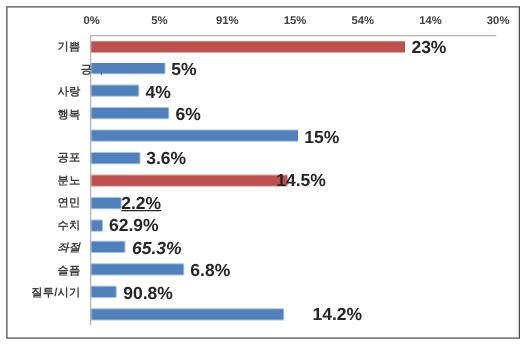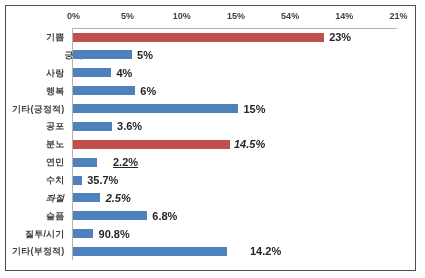--- a/index.html
+++ b/index.html
@@ -17,37 +17,37 @@
   #plot-top-border{position:absolute;height:1px;background:#b3b3b3;}
   #y-axis-line{position:absolute;width:1px;background:#b3b3b3;}
 
   .chart-row{position:absolute;left:0;width:409px;height:18px;}
 
   .category-label{position:absolute;font-size:9px;line-height:10px;color:#3f3f3f;
     font-weight:bold;white-space:nowrap;text-align:right;letter-spacing:0.2px;transform:translateZ(0);}
 
   .bar{position:absolute;display:block;}
 
-  .value-label{position:absolute;font-size:11px;line-height:10px;color:#262626;
+  .value-label{position:absolute;font-size:14px;line-height:10px;color:#262626;
     font-weight:bold;white-space:nowrap;transform:translateZ(0);}
 </style>
 </head>
 <body>
 
 <div id="chart-frame">
   <div id="plot-area">
 
     <div id="x-axis">
     <span class="x-tick-label" style="left: 67.4px; top: 5px;">0%</span>
     <span class="x-tick-label" style="left: 121.585px; top: 5px;">5%</span>
-    <span class="x-tick-label" style="left: 175.77px; top: 5px;">10%</span>
+    <span class="x-tick-label" style="left: 175.77px; top: 5px;">91%</span>
     <span class="x-tick-label" style="left: 229.955px; top: 5px;">15%</span>
     <span class="x-tick-label" style="left: 284.14px; top: 5px;">54%</span>
     <span class="x-tick-label" style="left: 338.325px; top: 5px;">14%</span>
-    <span class="x-tick-label" style="left: 392.51px; top: 5px;">21%</span>
+    <span class="x-tick-label" style="left: 392.51px; top: 5px;">30%</span>
     </div>
 
     <div id="plot-top-border" style="left: 65.5px; top: 21.6px; width: 325.8px; background: rgb(179, 179, 179);"></div>
     <div id="y-axis-line" style="left: 66px; top: 22.2px; height: 232.2px; background: rgb(179, 179, 179);"></div>
 
     <div id="bar-series">
     <div class="chart-row" style="top: 22.2px; height: 17.8615px;">
       <span class="category-label" style="right: 350.5px; top: 3.93077px;">기쁨</span>
       <span class="bar" style="left: 67px; top: 4.43077px; width: 250.635px; height: 9px; background: rgb(192, 80, 77);"></span>
       <span class="value-label" style="left: 323.135px; top: 3.93077px;">23%</span>
@@ -61,60 +61,58 @@
       <span class="category-label" style="right: 350.5px; top: 3.93077px;">사랑</span>
       <span class="bar" style="left: 67px; top: 4.43077px; width: 37.975px; height: 9px; background: rgb(79, 129, 189);"></span>
       <span class="value-label" style="left: 110.475px; top: 3.93077px;">4%</span>
     </div>
     <div class="chart-row" style="top: 75.7846px; height: 17.8615px;">
       <span class="category-label" style="right: 350.5px; top: 3.93077px;">행복</span>
       <span class="bar" style="left: 67px; top: 4.43077px; width: 61.845px; height: 9px; background: rgb(79, 129, 189);"></span>
       <span class="value-label" style="left: 134.345px; top: 3.93077px;">6%</span>
     </div>
     <div class="chart-row" style="top: 93.6462px; height: 17.8615px;">
-      <span class="category-label" style="right: 350.5px; top: 3.93077px;">기타(긍정적)</span>
       <span class="bar" style="left: 67px; top: 4.43077px; width: 164.92px; height: 9px; background: rgb(79, 129, 189);"></span>
       <span class="value-label" style="left: 237.42px; top: 3.93077px;">15%</span>
     </div>
     <div class="chart-row" style="top: 111.508px; height: 17.8615px;">
       <span class="category-label" style="right: 350.5px; top: 3.93077px;">공포</span>
       <span class="bar" style="left: 67px; top: 4.43077px; width: 38.5175px; height: 9px; background: rgb(79, 129, 189);"></span>
       <span class="value-label" style="left: 111.017px; top: 3.93077px;">3.6%</span>
     </div>
     <div class="chart-row" style="top: 129.369px; height: 17.8615px;">
       <span class="category-label" style="right: 350.5px; top: 3.93077px;">분노</span>
       <span class="bar" style="left: 67px; top: 4.43077px; width: 157.325px; height: 9px; background: rgb(192, 80, 77);"></span>
-      <span class="value-label" style="left: 228px; top: 3.93077px; font-style: italic;">14.5%</span>
+      <span class="value-label" style="left: 215px; top: 3.93077px;">14.5%</span>
     </div>
     <div class="chart-row" style="top: 147.231px; height: 17.8615px;">
       <span class="category-label" style="right: 350.5px; top: 3.93077px;">연민</span>
       <span class="bar" style="left: 67px; top: 4.43077px; width: 24.4125px; height: 9px; background: rgb(79, 129, 189);"></span>
-      <span class="value-label" style="left: 107px; top: 3.93077px; text-decoration: underline;">2.2%</span>
+      <span class="value-label" style="left: 91px; top: 3.93077px; text-decoration: underline;">2.2%</span>
     </div>
     <div class="chart-row" style="top: 165.092px; height: 17.8615px;">
       <span class="category-label" style="right: 350.5px; top: 3.93077px;">수치</span>
       <span class="bar" style="left: 67px; top: 4.43077px; width: 8.68px; height: 9px; background: rgb(79, 129, 189);"></span>
-      <span class="value-label" style="left: 81.18px; top: 3.93077px;">35.7%</span>
+      <span class="value-label" style="left: 81.18px; top: 3.93077px;">62.9%</span>
     </div>
     <div class="chart-row" style="top: 182.954px; height: 17.8615px; font-style: italic;">
       <span class="category-label" style="right: 350.5px; top: 3.93077px;">좌절</span>
       <span class="bar" style="left: 67px; top: 4.43077px; width: 27.125px; height: 9px; background: rgb(79, 129, 189);"></span>
-      <span class="value-label" style="left: 99.625px; top: 3.93077px;">2.5%</span>
+      <span class="value-label" style="left: 99.625px; top: 3.93077px;">65.3%</span>
     </div>
     <div class="chart-row" style="top: 200.815px; height: 17.8615px;">
       <span class="category-label" style="right: 350.5px; top: 3.93077px;">슬픔</span>
       <span class="bar" style="left: 67px; top: 4.43077px; width: 73.78px; height: 9px; background: rgb(79, 129, 189);"></span>
       <span class="value-label" style="left: 146.28px; top: 3.93077px;">6.8%</span>
     </div>
     <div class="chart-row" style="top: 218.677px; height: 17.8615px;">
       <span class="category-label" style="right: 350.5px; top: 3.93077px;">질투/시기</span>
       <span class="bar" style="left: 67px; top: 4.43077px; width: 20.0725px; height: 9px; background: rgb(79, 129, 189);"></span>
       <span class="value-label" style="left: 92.5725px; top: 3.93077px;">90.8%</span>
     </div>
     <div class="chart-row" style="top: 236.538px; height: 17.8615px;">
-      <span class="category-label" style="right: 350.5px; top: 3.93077px;">기타(부정적)</span>
       <span class="bar" style="left: 67px; top: 4.43077px; width: 154.07px; height: 9px; background: rgb(79, 129, 189);"></span>
       <span class="value-label" style="left: 244px; top: 3.93077px;">14.2%</span>
     </div>
     </div>
 
   </div>
 </div>
 
 </body></html>

